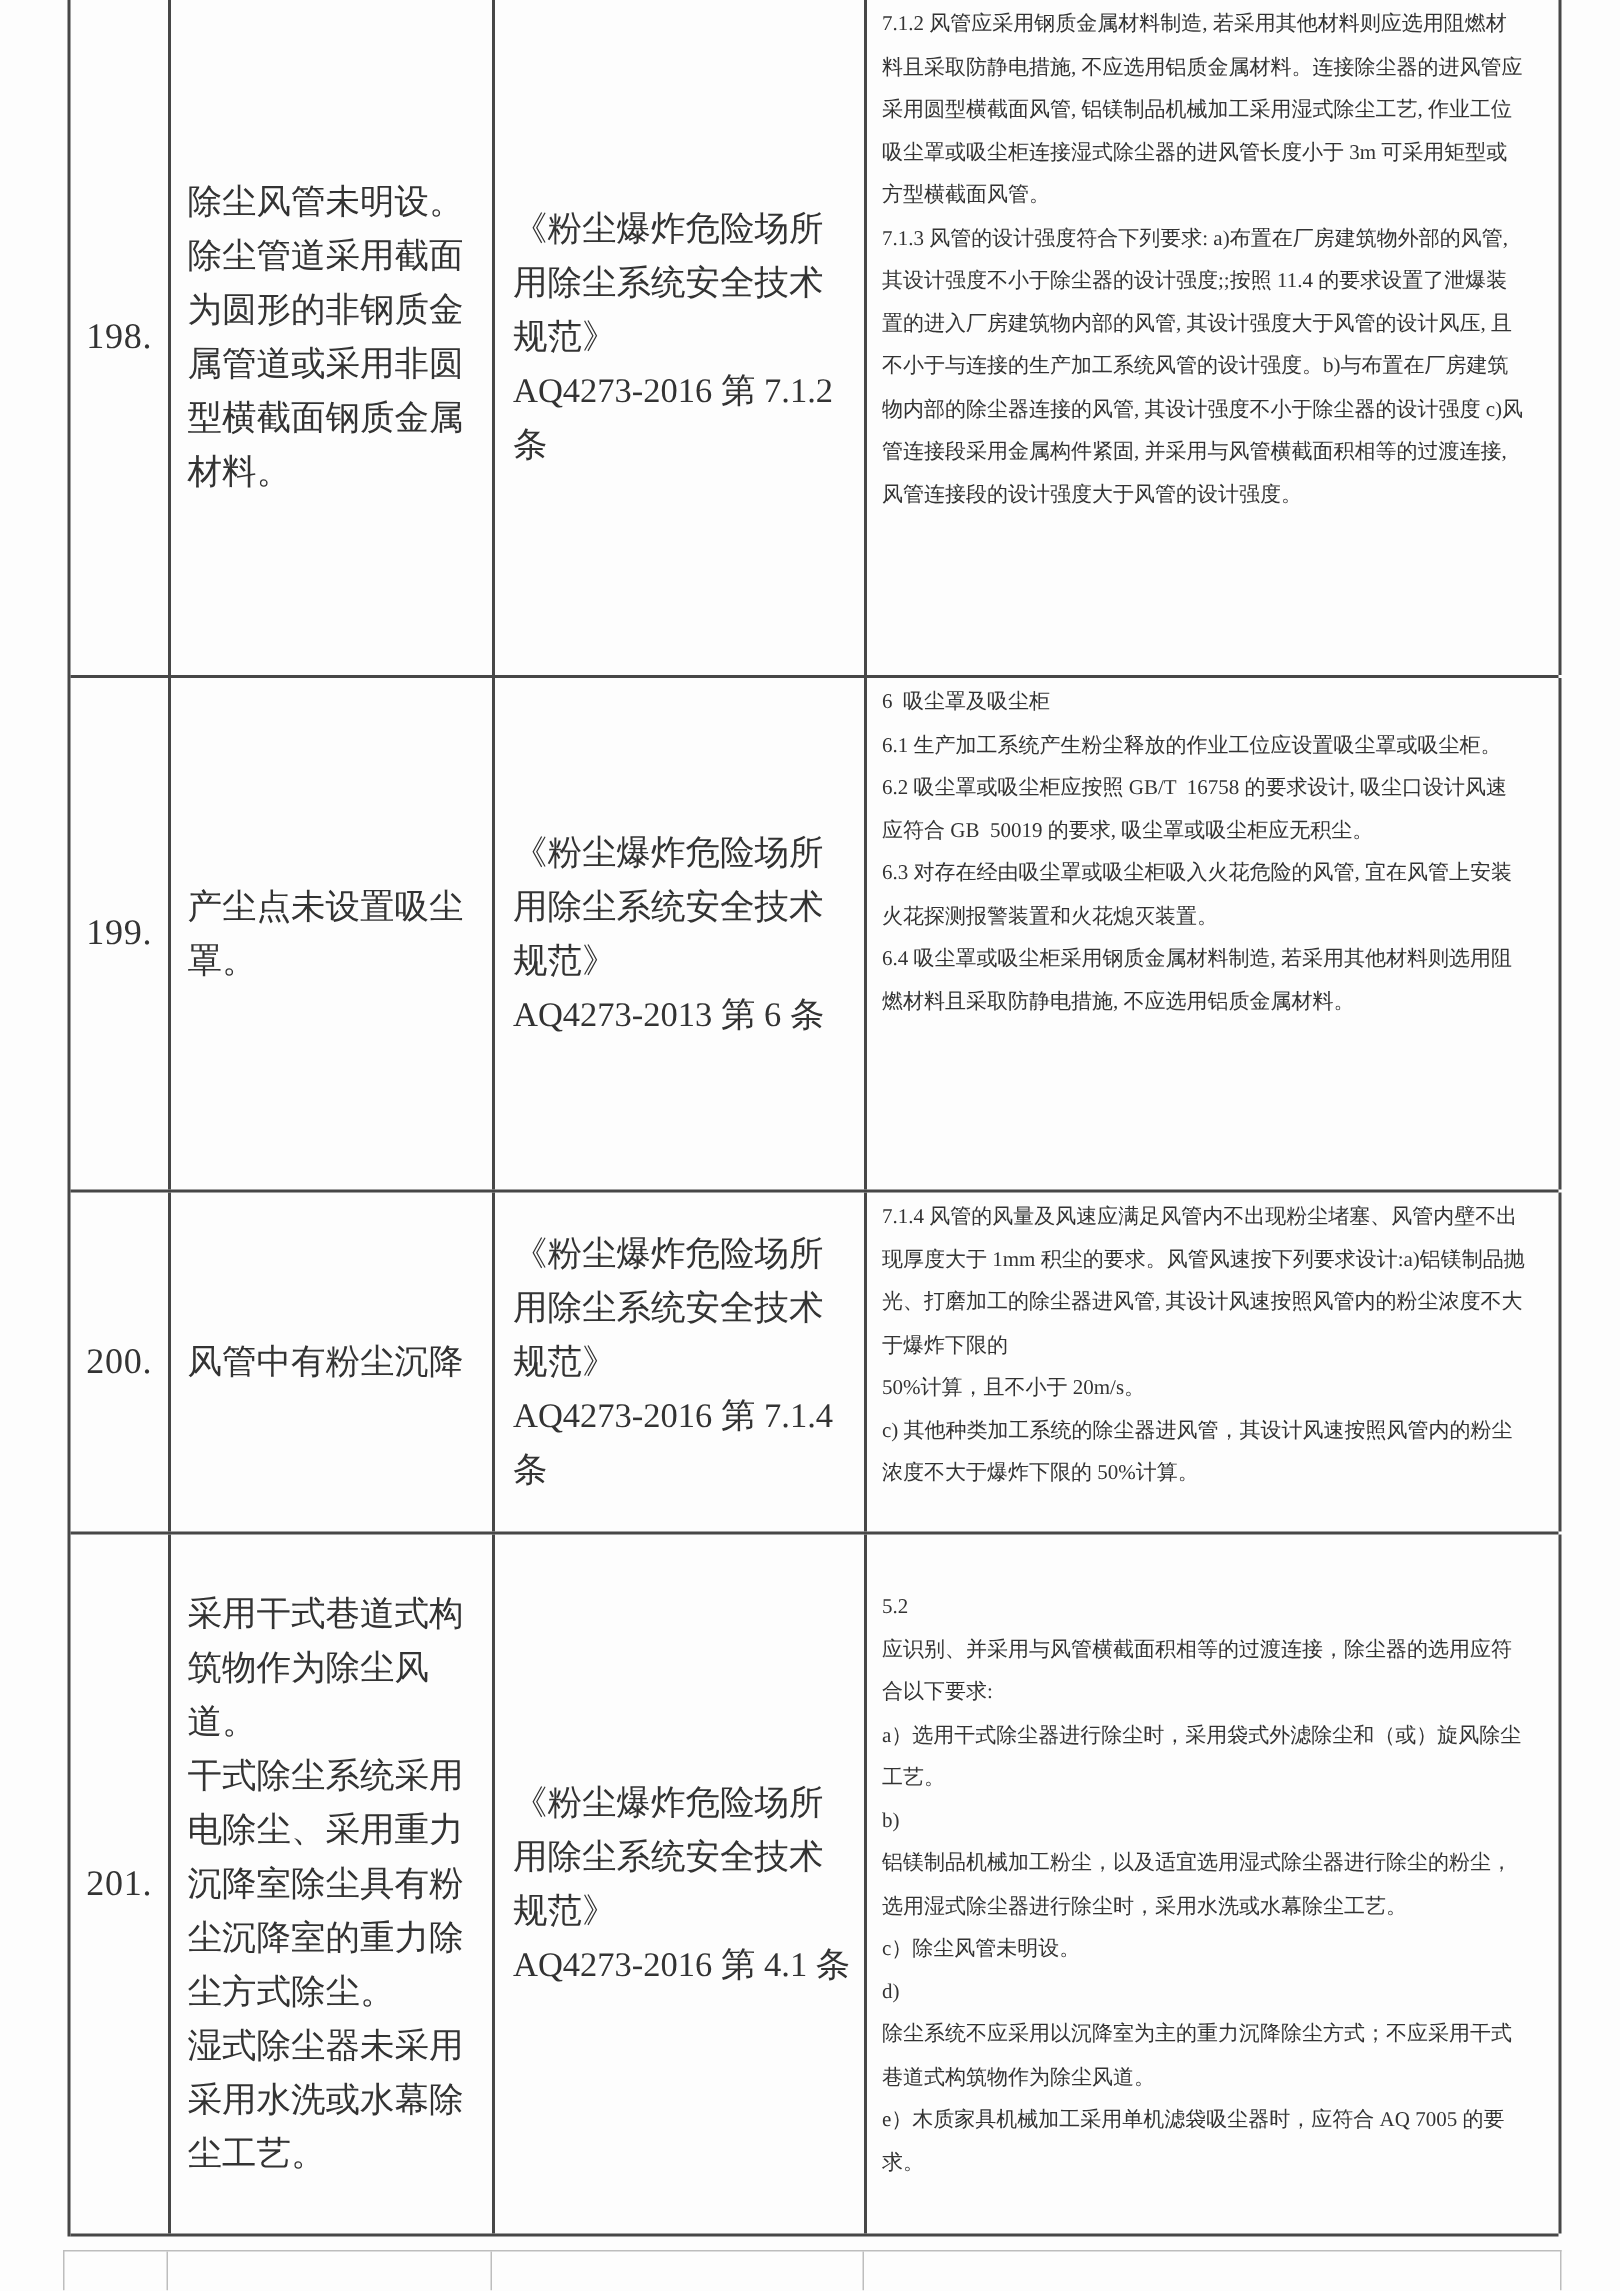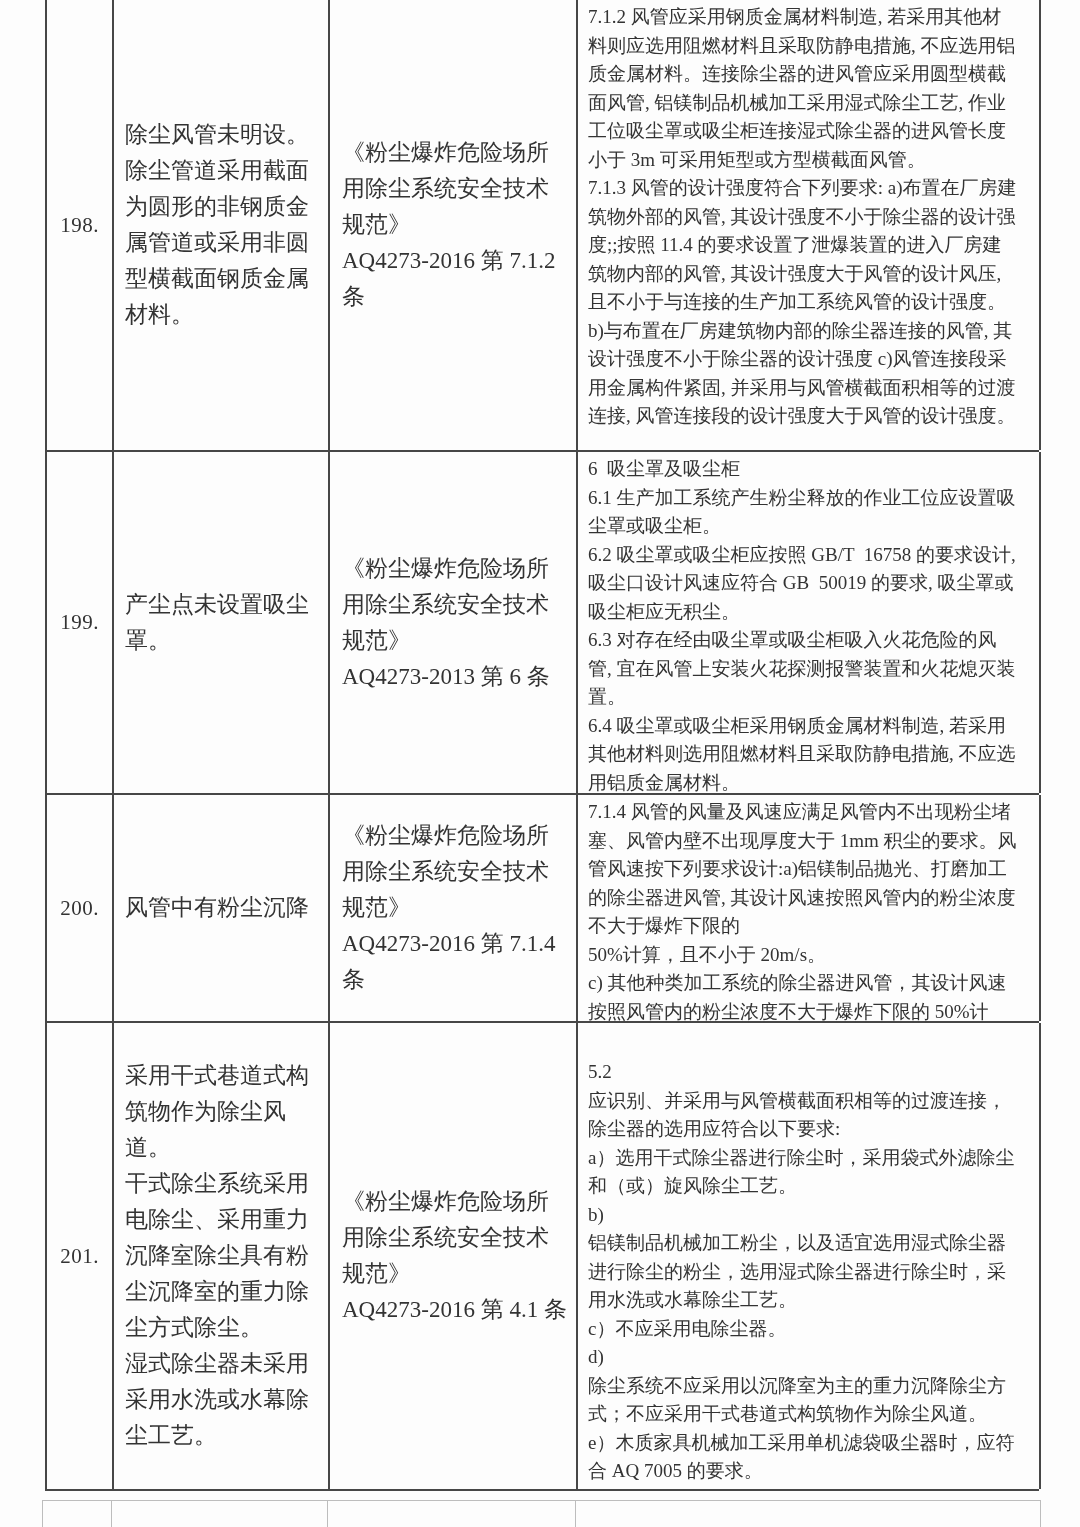--- a/index.html
+++ b/index.html
@@ -33,33 +33,33 @@
   .row-199 { height: 343px; }
   .row-200 { height: 228px; }
   .row-201 { height: 468px; }
 
   .cell {
     border-right: 2px solid var(--border-color);
     overflow: hidden;
   }
   .cell-no {
     display: flex; align-items: center; justify-content: center;
-    font-size: 21px;
+    font-size: 24px;
     letter-spacing: 0.5px;
   }
   .cell-issue, .cell-ref {
     display: flex; flex-direction: column; justify-content: center;
     font-size: 23px;
     white-space: pre-wrap;
   }
   .cell-issue { padding: 6px 10px 6px 11px; }
   .cell-ref   { padding: 6px 6px 6px 12px; }
   .cell-issue p, .cell-ref p { line-height: 36px; }
   .cell-detail {
-    font-size: 19px;
+    font-size: 14px;
     padding: 3px 21px 3px 10px;
     white-space: pre-wrap;
   }
   .cell-detail p { line-height: 28.5px; }
   .row-201 .cell-detail { padding-top: 35px; }
 
   
   .ghost-row {
     position: absolute; left: 42px; top: 1500px;
     width: 999px; height: 27px;
@@ -97,21 +97,21 @@
       <div class="cell cell-no">200.</div>
       <div class="cell cell-issue"><p>风管中有粉尘沉降</p></div>
       <div class="cell cell-ref"><p>《粉尘爆炸危险场所用除尘系统安全技术规范》</p><p>AQ4273-2016 第 7.1.4 条</p></div>
       <div class="cell cell-detail"><p>7.1.4 风管的风量及风速应满足风管内不出现粉尘堵塞、风管内壁不出现厚度大于 1mm 积尘的要求。风管风速按下列要求设计:a)铝镁制品抛光、打磨加工的除尘器进风管, 其设计风速按照风管内的粉尘浓度不大于爆炸下限的</p><p>50%计算，且不小于 20m/s。</p><p>c) 其他种类加工系统的除尘器进风管，其设计风速按照风管内的粉尘浓度不大于爆炸下限的 50%计算。</p></div>
     </div>
 
     <div class="row row-201">
       <div class="cell cell-no">201.</div>
       <div class="cell cell-issue"><p>采用干式巷道式构筑物作为除尘风道。</p><p>干式除尘系统采用电除尘、采用重力沉降室除尘具有粉尘沉降室的重力除尘方式除尘。</p><p>湿式除尘器未采用采用水洗或水幕除尘工艺。</p></div>
       <div class="cell cell-ref"><p>《粉尘爆炸危险场所用除尘系统安全技术规范》</p><p>AQ4273-2016 第 4.1 条</p></div>
-      <div class="cell cell-detail"><p>5.2</p><p>应识别、并采用与风管横截面积相等的过渡连接，除尘器的选用应符合以下要求:</p><p>a）选用干式除尘器进行除尘时，采用袋式外滤除尘和（或）旋风除尘工艺。</p><p>b)</p><p>铝镁制品机械加工粉尘，以及适宜选用湿式除尘器进行除尘的粉尘，选用湿式除尘器进行除尘时，采用水洗或水幕除尘工艺。</p><p>c）不应采用电除尘器。</p><p>d)</p><p>除尘系统不应采用以沉降室为主的重力沉降除尘方式；不应采用干式巷道式构筑物作为除尘风道。</p><p>e）木质家具机械加工采用单机滤袋吸尘器时，应符合 AQ 7005 的要求。</p></div>
+      <div class="cell cell-detail"><p>5.2</p><p>应识别、并采用与风管横截面积相等的过渡连接，除尘器的选用应符合以下要求:</p><p>a）选用干式除尘器进行除尘时，采用袋式外滤除尘和（或）旋风除尘工艺。</p><p>b)</p><p>铝镁制品机械加工粉尘，以及适宜选用湿式除尘器进行除尘的粉尘，选用湿式除尘器进行除尘时，采用水洗或水幕除尘工艺。</p><p>c）除尘风管未明设。</p><p>d)</p><p>除尘系统不应采用以沉降室为主的重力沉降除尘方式；不应采用干式巷道式构筑物作为除尘风道。</p><p>e）木质家具机械加工采用单机滤袋吸尘器时，应符合 AQ 7005 的要求。</p></div>
     </div>
 
   </div>
 
   <div class="ghost-row">
     <div class="ghost-cell"></div>
     <div class="ghost-cell"></div>
     <div class="ghost-cell"></div>
     <div class="ghost-cell"></div>
   </div>

